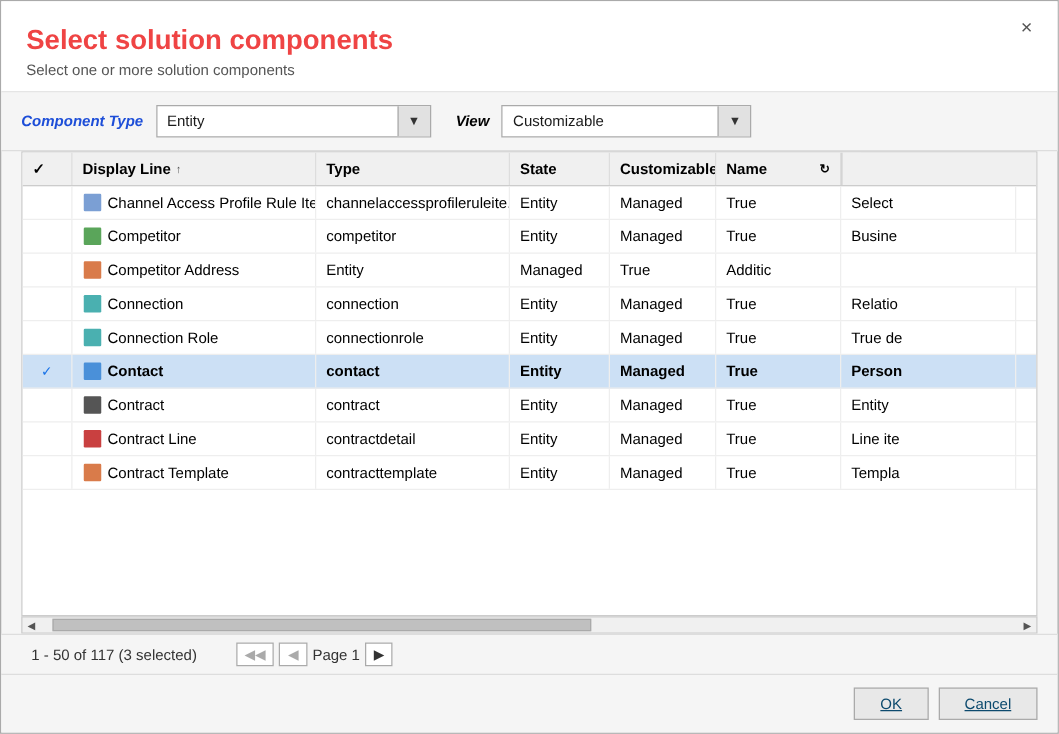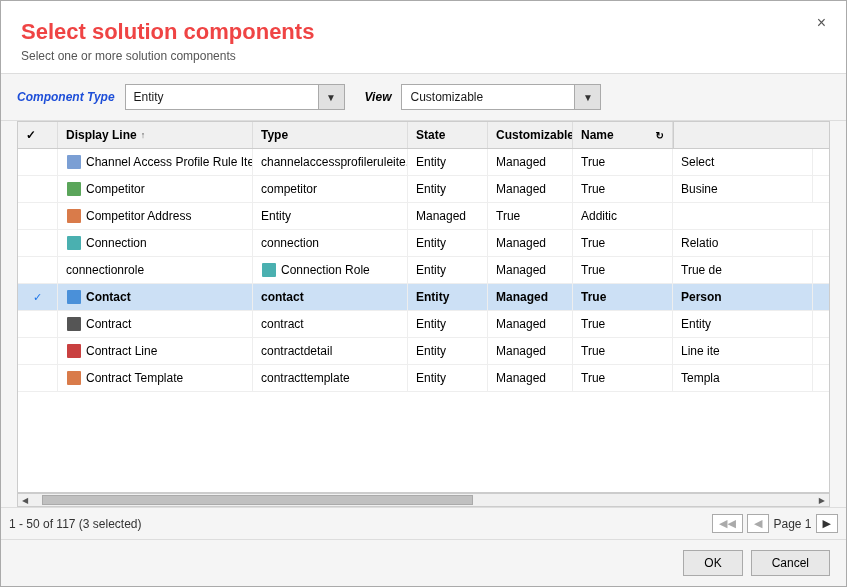--- a/index.html
+++ b/index.html
@@ -211,24 +211,23 @@
     .scrollbar-placeholder {
       width: 16px;
       background: #f0f0f0;
       border-left: 1px solid #ccc;
     }
     .sort-arrow {
       font-size: 9px;
       color: #555;
     }
     .grid-footer {
-      padding: 6px 8px;
-      display: flex;
-      align-items: center;
-      justify-content: space-between;
+      padding: 6px 24px;
+      display: flex;
+      align-items: center;
       font-size: 12px;
       color: #333;
       background: #f5f5f5;
       border-top: 1px solid #ddd;
       gap: 31px;
     }
     .pagination {
       display: flex;
       align-items: center;
       gap: 4px;
@@ -255,21 +254,22 @@
       gap: 8px;
       background: #f5f5f5;
       border-top: 1px solid #ddd;
     }
     .btn {
       padding: 5px 20px;
       font-size: 12px;
       cursor: pointer;
       border: 1px solid #aaa;
       background: #e8e8e8;
-      color: #000000;
+      color: #0c4a6e;
+      text-decoration: underline;
     }
     .btn.primary {
       background: #e8e8e8;
     }
     .hscroll-bar {
       margin: 0 16px;
       height: 14px;
       background: #f0f0f0;
       border: 1px solid #ccc;
       display: flex;
@@ -407,27 +407,27 @@
           </div>
           <div class="grid-cell">connection</div>
           <div class="grid-cell">Entity</div>
           <div class="grid-cell">Managed</div>
           <div class="grid-cell">True</div>
           <div class="grid-cell">Relatio</div>
         </div>
 
         <div class="grid-row">
           <div class="grid-cell check-cell"></div>
+          <div class="grid-cell">
+            <span class="row-icon">
+                <span class="icon-entity-teal"></span>
+              </span>
+            Connection Role
+          </div>
           <div class="grid-cell">connectionrole</div>
-          <div class="grid-cell">
-            <span class="row-icon">
-                <span class="icon-entity-teal"></span>
-              </span>
-            Connection Role
-          </div>
           <div class="grid-cell">Entity</div>
           <div class="grid-cell">Managed</div>
           <div class="grid-cell">True</div>
           <div class="grid-cell">True de</div>
         </div>
 
         <div class="grid-row selected">
           <div class="grid-cell check-cell">✓</div>
           <div class="grid-cell">
             <span class="row-icon">

